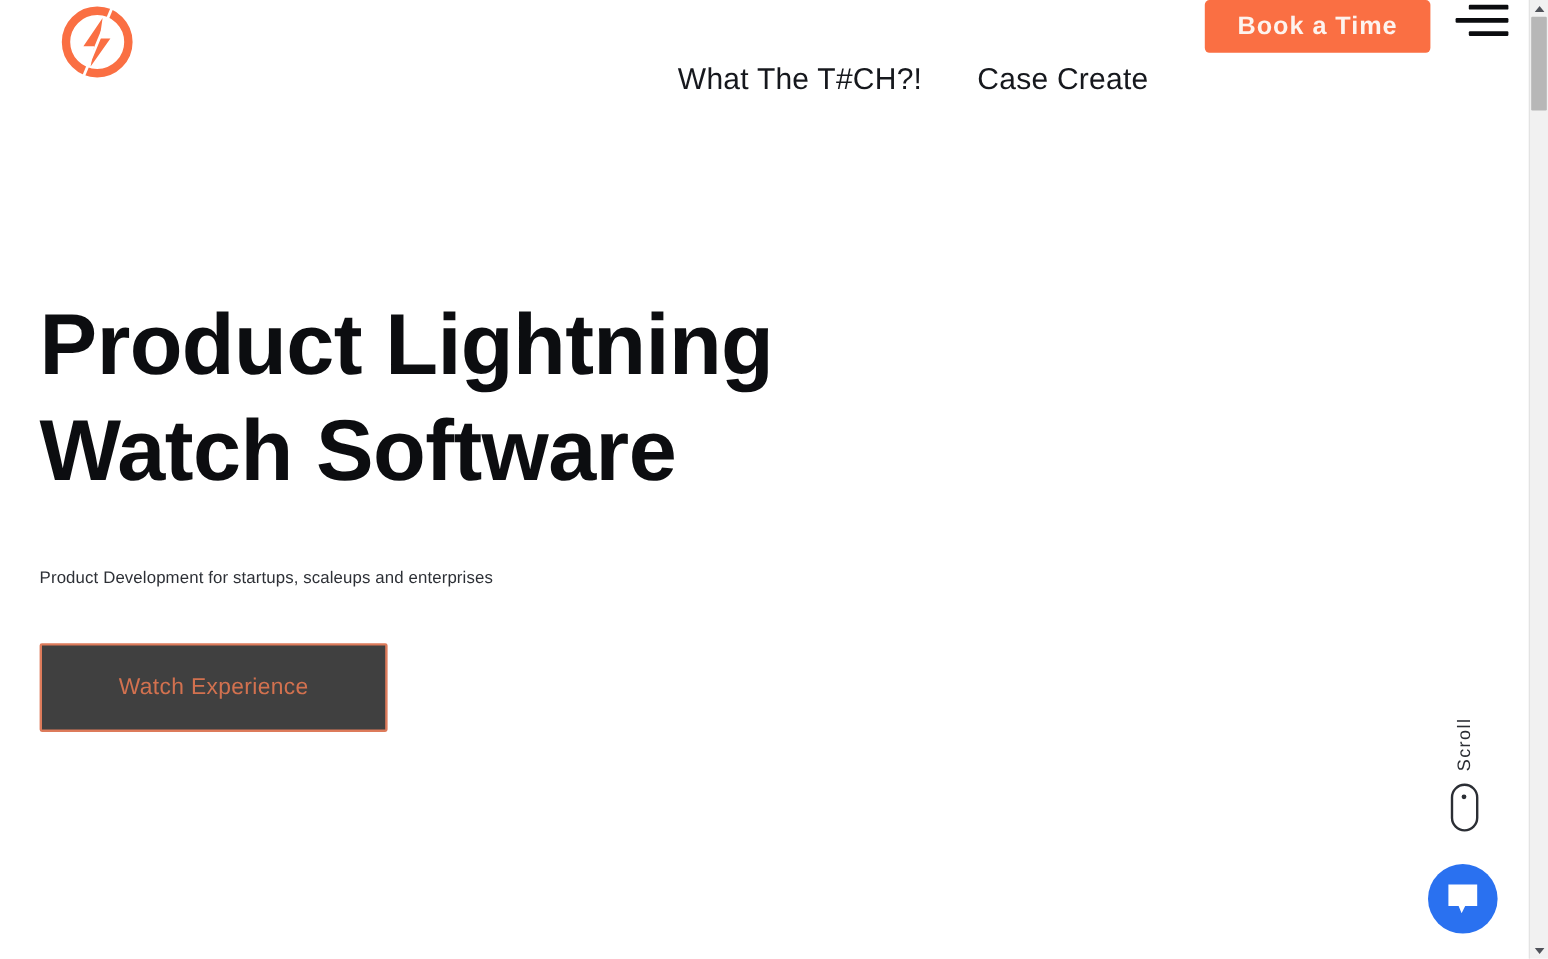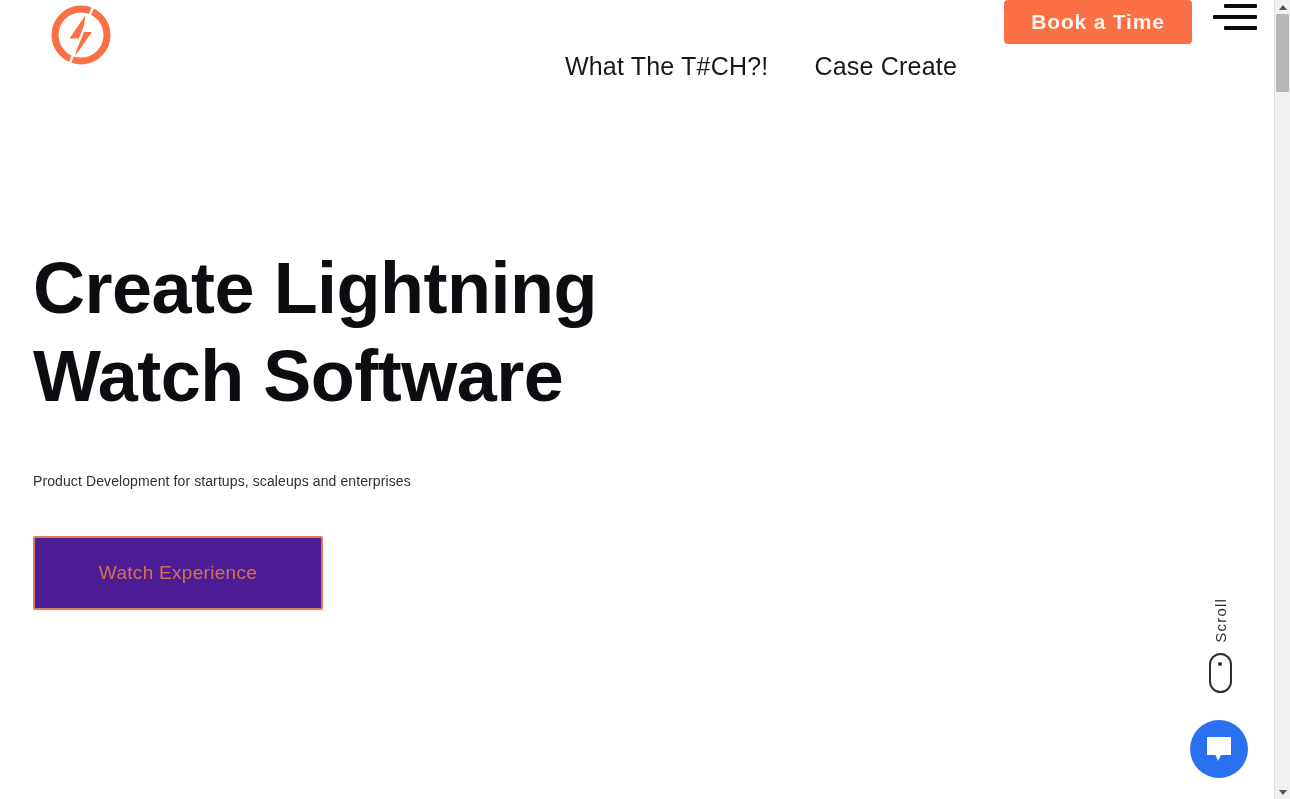--- a/index.html
+++ b/index.html
@@ -129,21 +129,21 @@
     line-height: 1.4;
   }
 
   .watch-button {
     display: inline-flex;
     align-items: center;
     justify-content: center;
     margin-top: 44px;
     width: 290px;
     height: 74px;
-    background: #4c1d95;
+    background: #404040;
     border: 2px solid #dd7b5b;
     border-radius: 2px;
     color: #d2714f;
     font-family: "Liberation Sans", sans-serif;
     font-size: 19px;
     font-weight: 400;
     letter-spacing: 0.3px;
     cursor: pointer;
   }
 
@@ -273,21 +273,21 @@
       <span class="bar b1"></span>
       <span class="bar b2"></span>
       <span class="bar b3"></span>
     </div>
 
   </header>
 
   <section class="hero">
 
     <h1 class="hero-title">
-      <span class="line">Create Lightning</span>
+      <span class="line">Product Lightning</span>
       <span class="line">Watch Software</span>
     </h1>
 
     <p class="hero-subtitle">Product Development for startups, scaleups and enterprises</p>
 
     <button class="watch-button">Watch Experience</button>
 
   </section>
 
   <div class="scroll-indicator">

